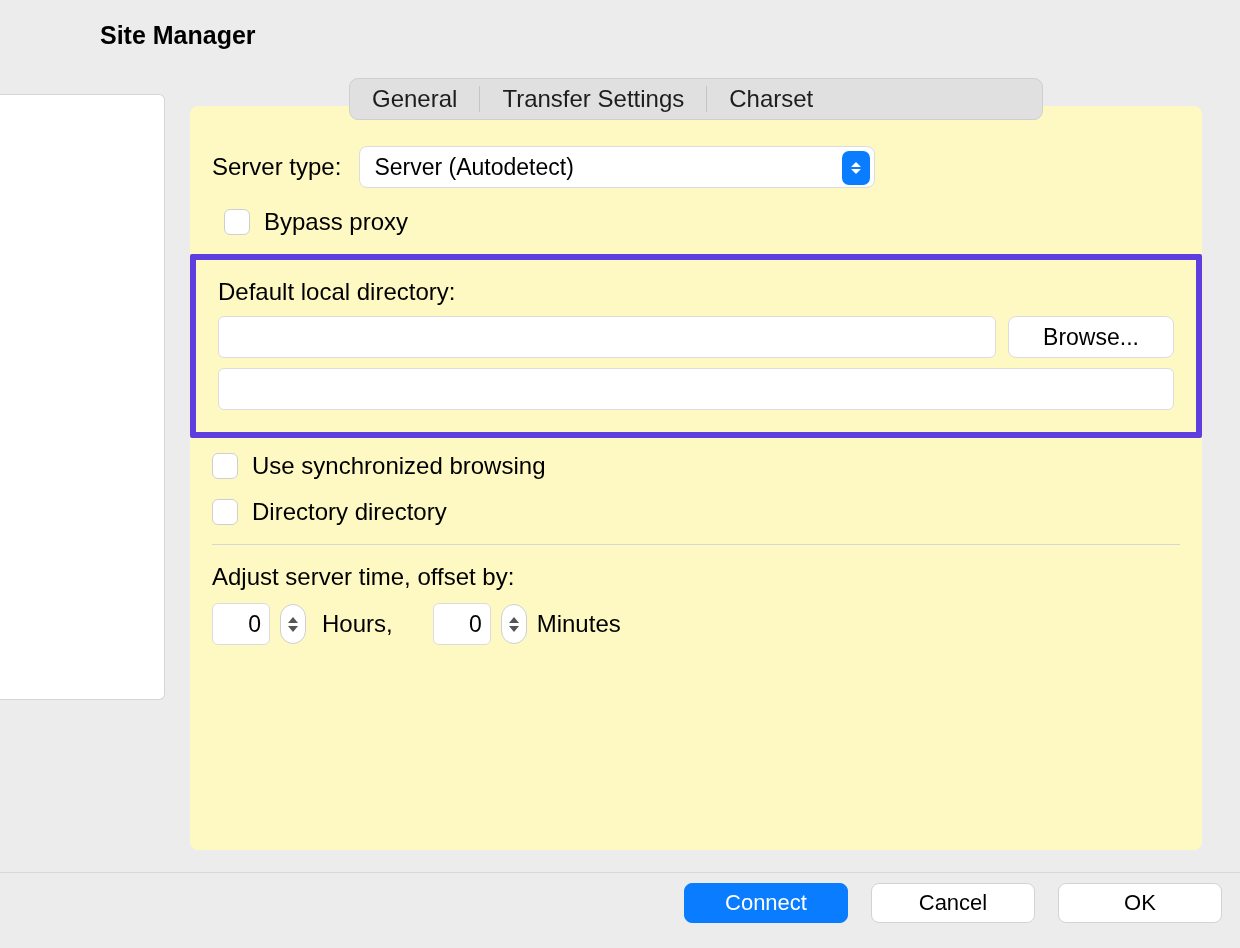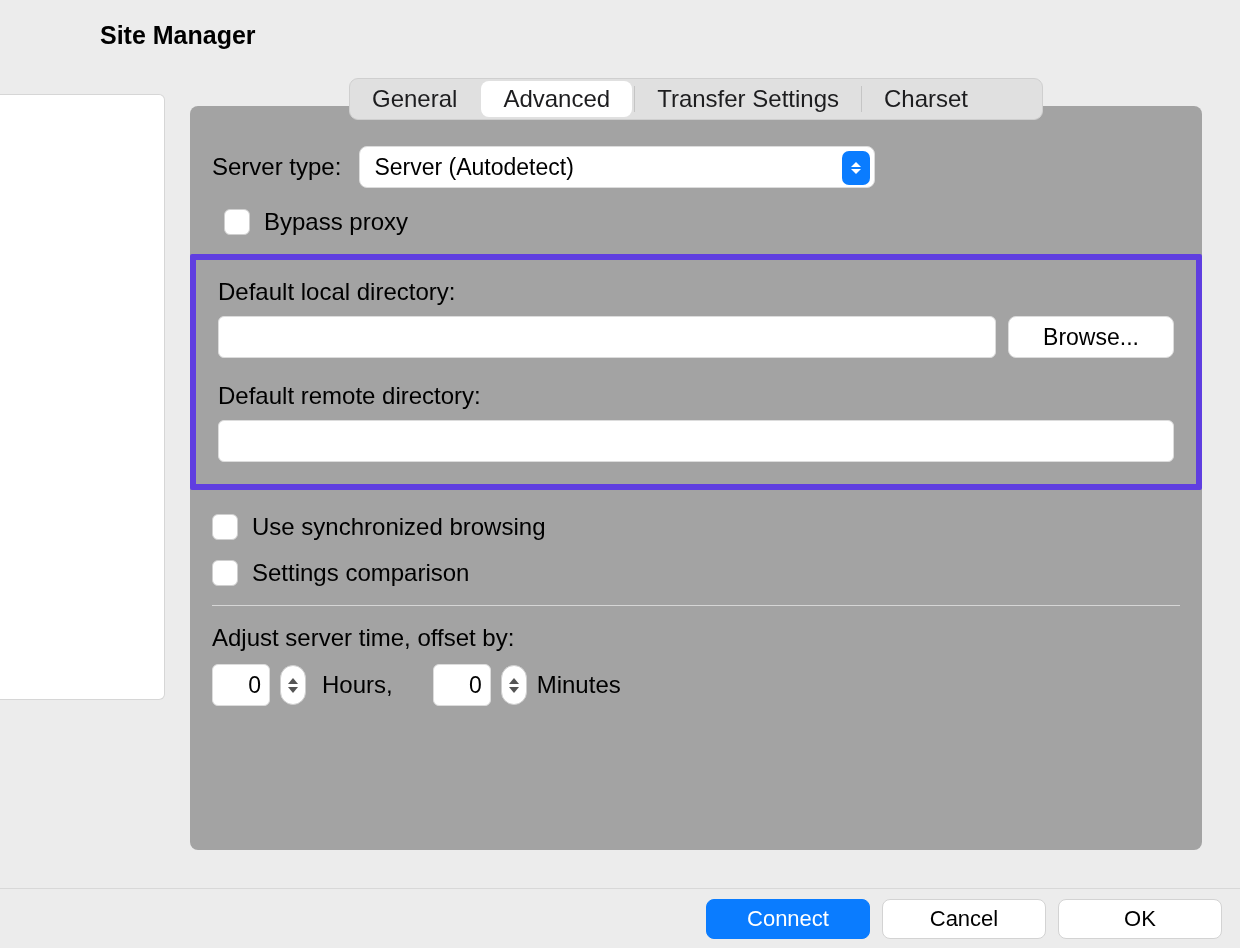--- a/index.html
+++ b/index.html
@@ -34,21 +34,21 @@
     width: 165px; height: 606px;
     background: #fff;
     border: 1px solid #d6d6d6;
     border-left: none;
     border-radius: 0 6px 6px 0;
   }
 
   .right-panel {
     position: absolute;
     top: 50px; left: 190px; right: 38px; bottom: 38px;
-    background: #a3a3a3;
+    background: #fef9c3;
     border-radius: 8px;
   }
 
   .tabbar {
     position: absolute;
     top: -28px;
     left: 50%;
     transform: translateX(-50%);
     display: flex;
     background: #e0e0e0;
@@ -119,21 +119,21 @@
     background: #fff;
     border: 1px solid #cfcfcf;
     border-radius: 6px;
     margin-right: 14px;
     flex-shrink: 0;
   }
 
   .highlight-group {
     border: 6px solid #5f3ee0;
     border-radius: 2px;
-    margin: 0 -22px 23px -22px;
+    margin: 0 -22px 14px -22px;
     padding: 18px 22px 22px 22px;
   }
 
   .text-input {
     width: 100%; height: 42px;
     background: #fff;
     border: 1px solid #dcdcdc;
     border-radius: 6px;
     padding: 0 10px;
     font-size: 22px;
@@ -177,27 +177,27 @@
   .stepper .sch {
     width: 0; height: 0;
     border-left: 5px solid transparent;
     border-right: 5px solid transparent;
   }
   .stepper .sch.u { border-bottom: 6px solid #555; }
   .stepper .sch.d { border-top: 6px solid #555; }
 
   .footer {
     position: absolute;
-    bottom: 0; left: 0; right: 0;
+    bottom: 16px; left: 0; right: 0;
     height: 60px;
     border-top: 1px solid #d8d8d8;
     background: #ececec;
     display: flex; align-items: center; justify-content: flex-end;
     padding-right: 18px;
-    gap: 12px;
+    gap: 23px;
   }
   .btn {
     min-width: 164px; height: 40px;
     border-radius: 8px;
     display: flex; align-items: center; justify-content: center;
     font-size: 22px;
     border: 1px solid #d3d3d3;
     background: #fff;
   }
   .btn.primary {
@@ -214,21 +214,20 @@
 </div>
 
 <div class="body-wrap">
 
   <div class="left-panel"></div>
 
   <div class="right-panel">
 
     <div class="tabbar">
       <div class="tab">General</div>
-      <div class="tab active">Advanced</div>
       <div class="tab-sep"></div>
       <div class="tab">Transfer Settings</div>
       <div class="tab-sep"></div>
       <div class="tab">Charset</div>
     </div>
 
     <div class="form">
 
       <div class="row">
         <span class="label-txt">Server type:</span>
@@ -246,34 +245,33 @@
         <span class="label-txt">Bypass proxy</span>
       </div>
 
       <div class="highlight-group">
         <div class="label-txt">Default local directory:</div>
         <div class="browse-row">
           <input class="text-input" style="flex: 1 1 0%;" value="">
           <div class="browse-btn">Browse...</div>
         </div>
 
-        <div class="label-txt" style="margin-top:24px;">Default remote directory:</div>
         <div style="margin-top:10px;">
           <input class="text-input" value="" style="">
         </div>
       </div>
 
       <div class="row">
         <div class="checkbox"></div>
         <span class="label-txt">Use synchronized browsing</span>
       </div>
 
       <div class="row">
         <div class="checkbox"></div>
-        <span class="label-txt">Settings comparison</span>
+        <span class="label-txt">Directory directory</span>
       </div>
 
       <div class="divider"></div>
 
       <div class="label-txt">Adjust server time, offset by:</div>
       <div class="spinner-row">
         <div class="num-input">0</div>
         <div class="stepper">
           <div class="sch u"></div>
           <div class="sch d"></div>

